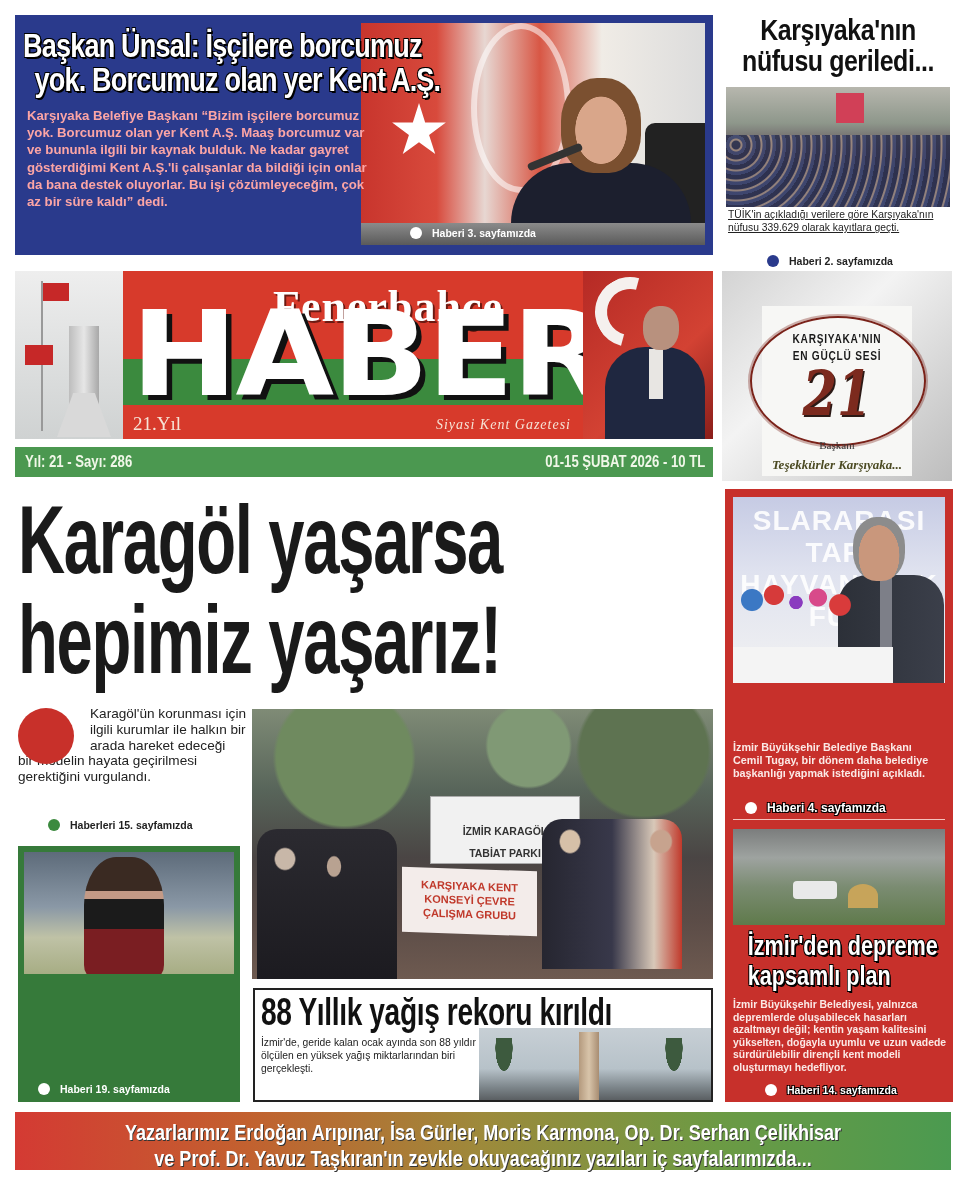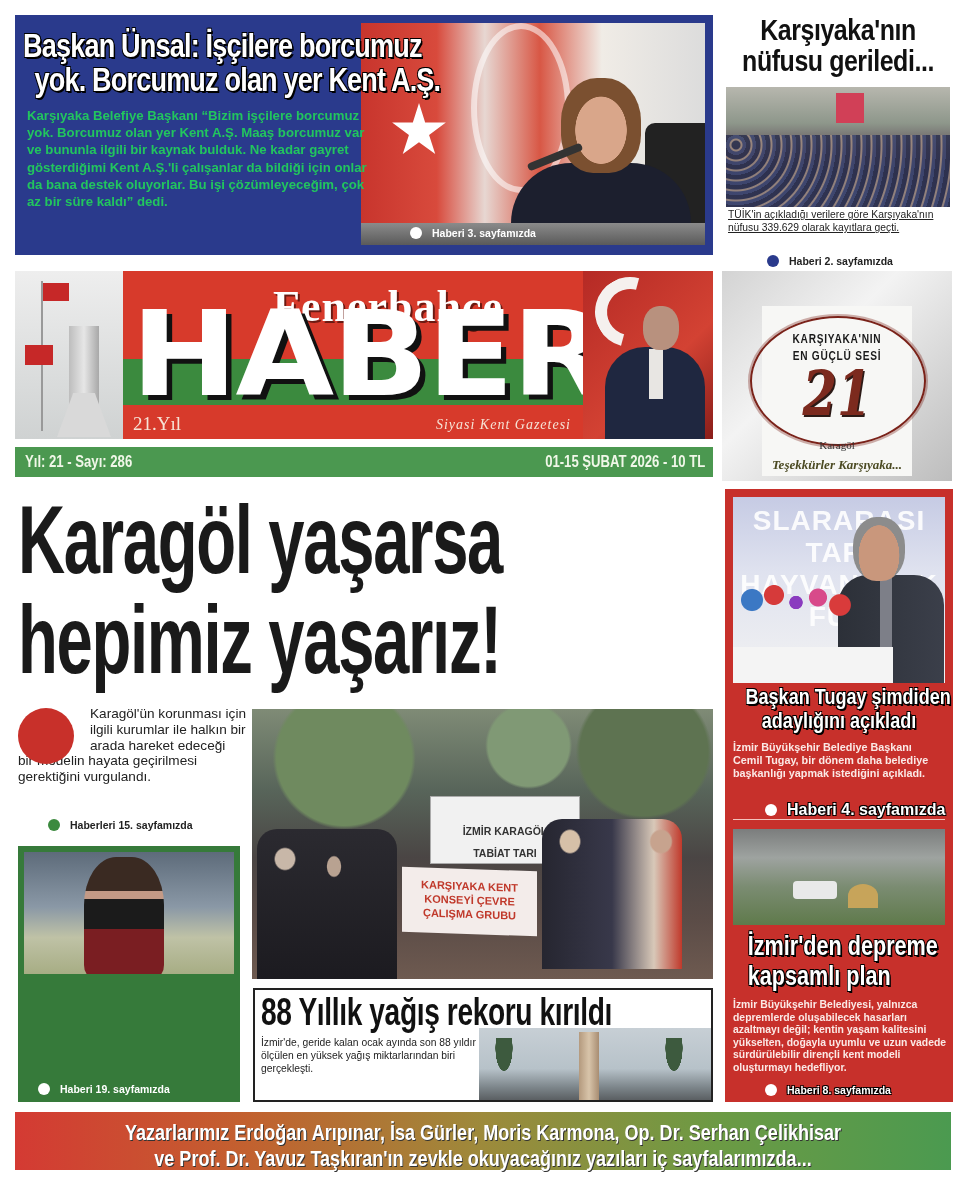--- a/index.html
+++ b/index.html
@@ -17,21 +17,21 @@
   .top-photo .seal { position: absolute; left: 110px; top: 0; width: 100px; height: 170px; border: 6px solid rgba(255,255,255,.55); border-radius: 50%; }
   .top-photo .person-head { position: absolute; left: 200px; top: 55px; width: 80px; height: 95px; background: radial-gradient(ellipse at 50% 55%, #d9a68a 0 45%, #7b5030 46% 100%); border-radius: 45% 45% 40% 40%; }
   .top-photo .person-body { position: absolute; left: 150px; top: 140px; width: 180px; height: 90px; background: #1c1f2e; border-radius: 60px 60px 0 0; }
   .top-photo .chair { position: absolute; right: 0; top: 100px; width: 60px; height: 130px; background: #222; border-radius: 10px 0 0 0; }
   .top-photo .mic { position: absolute; left: 165px; top: 130px; width: 58px; height: 8px; background: #333; transform: rotate(-22deg); border-radius: 4px; }
   .top-photo .desk { position: absolute; left: 0; bottom: 0; width: 100%; height: 22px; background: linear-gradient(#8b8b8b, #5a5a5a); }
   .top-title { position: absolute; left: 8px; top: 14px; width: 560px; color: #fff; font-size: 33px; line-height: 34px; letter-spacing: -1px; z-index: 3;
     text-shadow: 2px 2px 0 #000, -1px -1px 0 #000, 1px -1px 0 #000, -1px 1px 0 #000; transform: scaleX(0.82); transform-origin: left top; }
   .top-title div { white-space: nowrap; }
   .top-title .l2 { padding-left: 14px; }
-  .top-body { position: absolute; left: 12px; top: 92px; width: 350px; color: #22c55e; font-weight: 700; font-size: 13.2px; line-height: 17.2px; }
+  .top-body { position: absolute; left: 12px; top: 92px; width: 350px; color: #fca5a5; font-weight: 700; font-size: 13.2px; line-height: 17.2px; }
   .caption-bar { position: absolute; display: flex; align-items: center; gap: 10px; }
   .dot { display: inline-block; width: 12px; height: 12px; border-radius: 50%; }
   .top-caption { left: 410px; top: 227px; color: #fff; font-size: 10.5px; font-weight: 700; z-index: 3; }
   .top-caption .dot { background: #fff; }
 
   
   .pop { position: absolute; left: 722px; top: 15px; width: 232px; }
   .pop-title { font-size: 29px; line-height: 31px; text-align: center; color: #111; letter-spacing: -0.5px; transform: scaleX(0.86); transform-origin: center top; white-space: nowrap; }
   .pop-photo { position: absolute; left: 4px; top: 72px; width: 224px; height: 120px; overflow: hidden;
     background: linear-gradient(180deg, #b7b7ae 0%, #8e978b 30%, #5b4a55 55%, #3b3c57 70%, #4c5170 100%); }
@@ -132,21 +132,21 @@
   .tugay-photo .wall { position: absolute; left: 0; top: 8px; width: 100%; text-align: center; color: #fff; font-weight: 700; font-size: 28px; line-height: 32px; letter-spacing: 1px; opacity: .9; }
   .tugay-photo .man-head { position: absolute; left: 120px; top: 20px; width: 52px; height: 64px; background: radial-gradient(ellipse at 50% 60%, #c9977c 0 55%, #8c8c8c 56%); border-radius: 45%; }
   .tugay-photo .man-body { position: absolute; left: 105px; top: 78px; width: 106px; height: 110px; background: linear-gradient(90deg, #2c3038, #3b3f4a); border-radius: 30px 30px 0 0; }
   .tugay-photo .tie { position: absolute; left: 147px; top: 80px; width: 12px; height: 70px; background: #7d7f88; }
   .tugay-photo .mics { position: absolute; left: 8px; top: 88px; width: 110px; height: 50px; background: radial-gradient(circle at 10% 30%, #3b78c4 0 10%, transparent 11%), radial-gradient(circle at 30% 20%, #d63a3a 0 11%, transparent 12%), radial-gradient(circle at 50% 35%, #8a3bbf 0 10%, transparent 11%), radial-gradient(circle at 70% 25%, #d84a8a 0 10%, transparent 11%), radial-gradient(circle at 90% 40%, #d93b3b 0 10%, transparent 11%); }
   .tugay-photo .podium { position: absolute; left: 0; top: 150px; width: 160px; height: 40px; background: #f4f4f4; }
   .tugay-title { position: absolute; left: 0; top: 196px; width: 100%; color: #fff; font-size: 22px; line-height: 24px; text-align: center;
     text-shadow: 2px 2px 0 #000, -1px -1px 0 #000, 1px -1px 0 #000, -1px 1px 0 #000; }
   .tugay-title div { white-space: nowrap; transform: scaleX(0.82); transform-origin: center top; }
   .tugay-body { position: absolute; left: 8px; top: 252px; width: 210px; color: #fbe9e6; font-size: 10.8px; line-height: 13.2px; font-weight: 700; }
-  .tugay-caption { left: 765px; top: 801px; color: #fff; font-size: 16px; font-weight: 700; z-index: 2; }
+  .tugay-caption { left: 745px; top: 801px; color: #fff; font-size: 12px; font-weight: 700; z-index: 2; }
   .tugay-caption .dot { background: #fff; }
   .tugay-caption span.lbl, .deprem-caption span.lbl { text-shadow: 1px 1px 0 #000, -1px -1px 0 #000, 1px -1px 0 #000, -1px 1px 0 #000; }
   .red-divider { position: absolute; left: 8px; top: 330px; width: 212px; height: 1px; background: #f3c3bd; }
 
   .deprem-photo { position: absolute; left: 8px; top: 340px; width: 212px; height: 96px; background: linear-gradient(180deg, #7b7d7d 0%, #9ea3a0 30%, #7b8c72 60%, #5f7a4b 100%); overflow: hidden; }
   .deprem-photo .car { position: absolute; left: 60px; top: 52px; width: 44px; height: 18px; background: #e9e9e9; border-radius: 4px; }
   .deprem-photo .tent { position: absolute; left: 115px; top: 55px; width: 30px; height: 24px; background: #c7a45a; border-radius: 50% 50% 0 0; }
   .deprem-title { position: absolute; left: 0; top: 442px; width: 100%; color: #fff; font-size: 27px; line-height: 30px; text-align: left;
     text-shadow: 2px 2px 0 #000, -1px -1px 0 #000, 1px -1px 0 #000, -1px 1px 0 #000; }
   .deprem-title div { white-space: nowrap; transform: scaleX(0.8); transform-origin: center top; }
@@ -227,21 +227,21 @@
   <span class="left">Yıl: 21 - Sayı: 286</span>
   <span class="right">01-15 ŞUBAT  2026 - 10 TL</span>
 </div>
 
 <aside class="anniv">
   <div class="paper"></div>
   <div class="ring"></div>
   <div class="line1">KARŞIYAKA'NIN</div>
   <div class="line2">EN GÜÇLÜ SESİ</div>
   <div class="num">21</div>
-  <div class="age">Karagöl</div>
+  <div class="age">Başkanı</div>
   <div class="thanks">Teşekkürler Karşıyaka...</div>
 </aside>
 
 <h1 class="headline cond">
   <div>Karagöl yaşarsa</div>
   <div>hepimiz yaşarız!</div>
 </h1>
 
 <section class="kara">
   <span class="bullet"></span>
@@ -252,21 +252,21 @@
 </section>
 <div class="caption-bar kara-caption">
   <span class="dot"></span>
   <span>Haberleri 15. sayfamızda</span>
 </div>
 
 <div class="kara-photo">
   <div class="trees"></div>
   <div class="sign">
     <span class="s1">İZMİR KARAGÖL</span>
-    <span class="s2">TABİAT TARI</span>
+    <span class="s2">TABİAT PARKI</span>
   </div>
   <div class="people"></div>
   <div class="people2"></div>
   <div class="banner">
     <span>KARŞIYAKA KENT KONSEYİ ÇEVRE ÇALIŞMA GRUBU</span>
   </div>
 </div>
 
 <section class="adem">
   <div class="adem-photo">
@@ -294,42 +294,38 @@
 
 <section class="red-col">
   <div class="tugay-photo">
     <div class="wall">SLARARASI TARI HAYVANCILIK FUA</div>
     <div class="man-body"></div>
     <div class="tie"></div>
     <div class="man-head"></div>
     <div class="mics"></div>
     <div class="podium"></div>
   </div>
-  <h2 class="tugay-title cond">
-    <div>Başkan Tugay şimdiden</div>
-    <div>adaylığını açıkladı</div>
-  </h2>
   <p class="tugay-body">İzmir Büyükşehir Belediye Başkanı Cemil Tugay, bir dönem daha belediye başkanlığı yapmak istediğini açıkladı.</p>
   <div class="red-divider"></div>
 
   <div class="deprem-photo">
     <div class="car"></div>
     <div class="tent"></div>
   </div>
   <h2 class="deprem-title cond">
     <div>İzmir'den depreme</div>
     <div>kapsamlı plan</div>
   </h2>
   <p class="deprem-body">İzmir Büyükşehir Belediyesi, yalnızca depremlerde oluşabilecek hasarları azaltmayı değil; kentin yaşam kalitesini yükselten, doğayla uyumlu ve uzun vadede sürdürülebilir dirençli kent modeli oluşturmayı hedefliyor.</p>
 </section>
 <div class="caption-bar tugay-caption">
   <span class="dot"></span>
   <span class="lbl">Haberi 4. sayfamızda</span>
 </div>
 <div class="caption-bar deprem-caption">
   <span class="dot"></span>
-  <span class="lbl">Haberi 8. sayfamızda</span>
+  <span class="lbl">Haberi 14. sayfamızda</span>
 </div>
 
 <footer class="writers cond">
   <div>Yazarlarımız Erdoğan Arıpınar, İsa Gürler, Moris Karmona, Op. Dr. Serhan Çelikhisar</div>
   <div>ve Prof. Dr. Yavuz Taşkıran'ın zevkle okuyacağınız yazıları iç sayfalarımızda...</div>
 </footer>
 
 </body></html>

